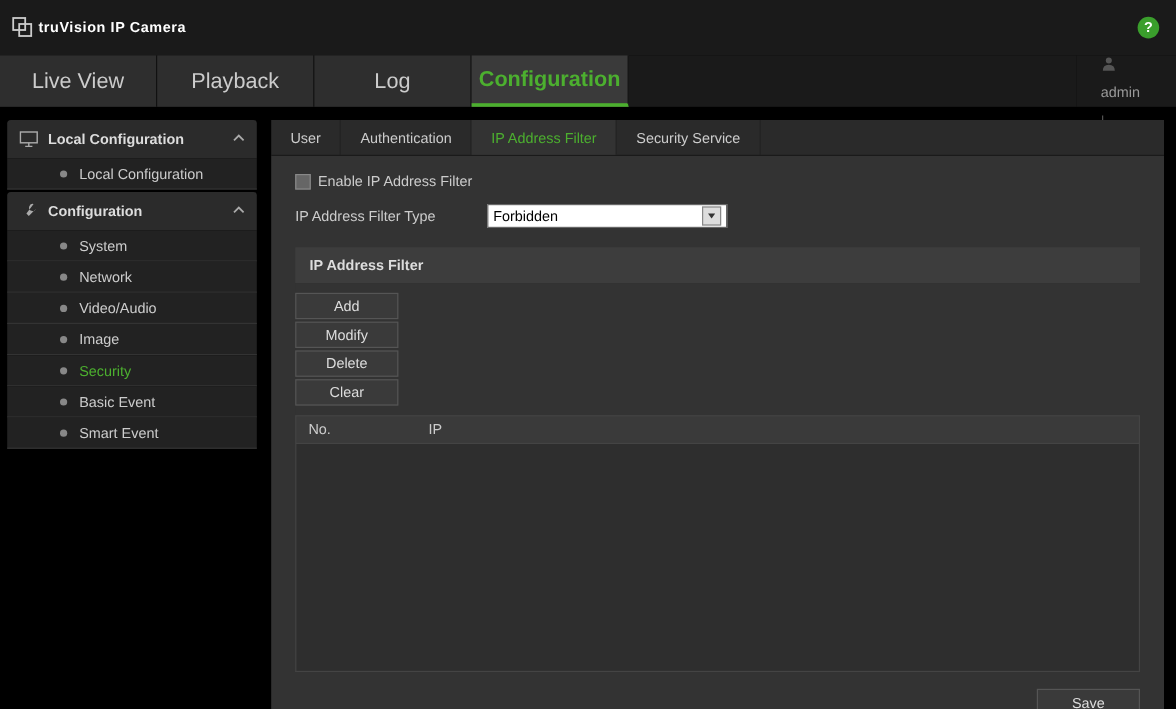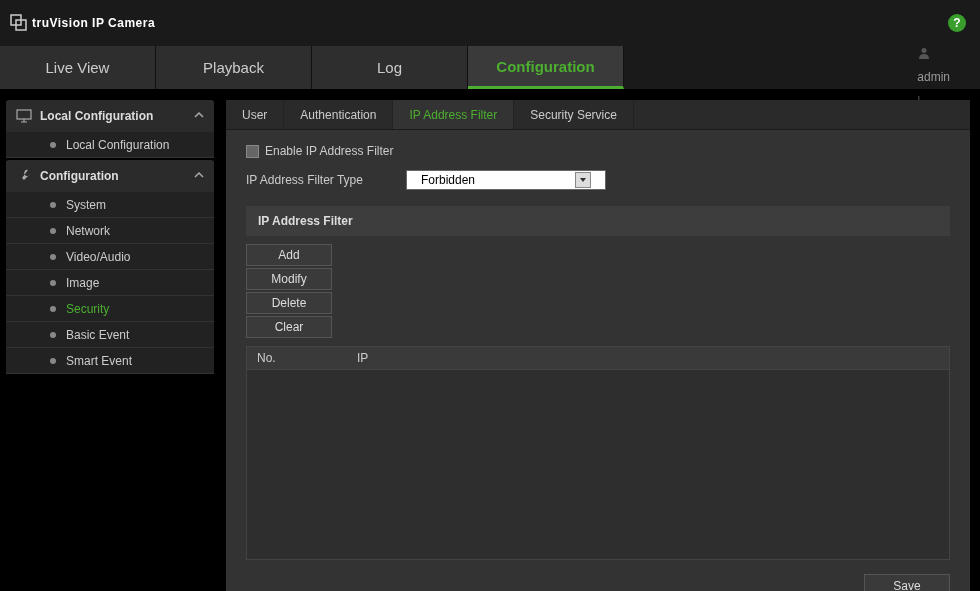--- a/index.html
+++ b/index.html
@@ -49,27 +49,27 @@
       cursor: pointer;
     }
     .topnav {
       height: 44px;
       background: #0a0a0a;
       display: flex;
       align-items: stretch;
       border-bottom: 1px solid #000;
     }
     .topnav-item {
-      width: 156px;
+      width: 131px;
       background: #2e2e2e;
       color: #ccc;
       display: flex;
       align-items: center;
       justify-content: center;
-      font-size: 15px;
+      font-size: 18px;
       border-right: 1px solid #111;
       cursor: pointer;
     }
     .topnav-item.active {
       background: #3a3a3a;
       color: #4caf2f;
       border-bottom: 3px solid #4caf2f;
       font-weight: bold;
     }
     .topnav-spacer { flex: 1; background: #1a1a1a; }
@@ -178,21 +178,21 @@
     .form-label {
       width: 160px;
       color: #ccc;
     }
     .select {
       width: 200px;
       height: 20px;
       background: #fff;
       color: #000;
       border: 1px solid #666;
-      padding: 0 14px;
+      padding: 0 4px;
       display: flex;
       align-items: center;
       justify-content: space-between;
       position: relative;
     }
     .select-btn {
       width: 16px; height: 16px;
       background: #ddd;
       border: 1px solid #888;
       display: flex;

